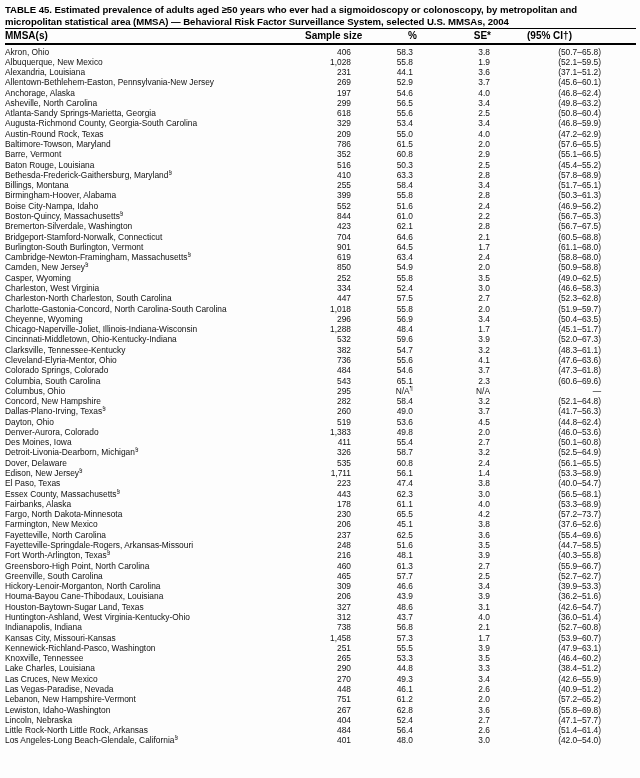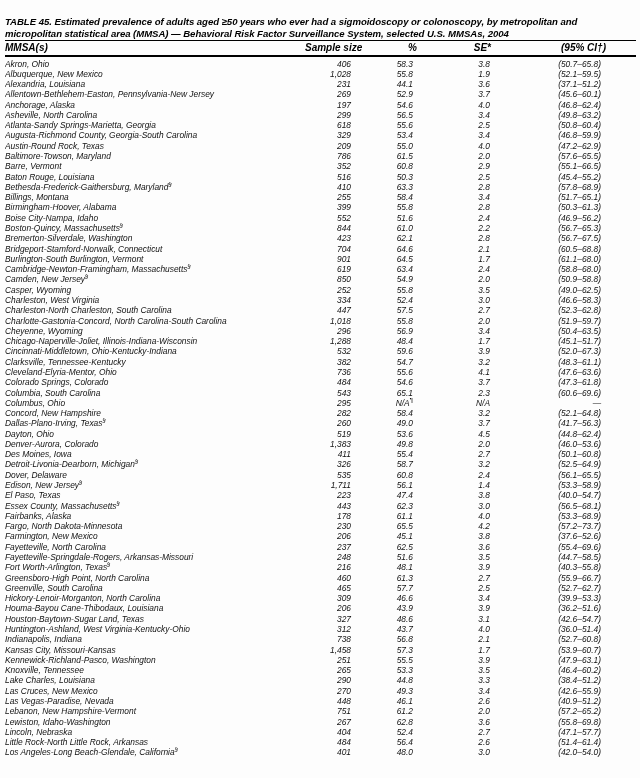--- a/index.html
+++ b/index.html
@@ -3,21 +3,21 @@
 <meta charset="utf-8">
 <style>
   * { box-sizing: border-box; margin: 0; padding: 0; }
   html, body {
     width: 640px; height: 778px;
     background: #fdfdfd;
     font-family: "Liberation Sans", sans-serif;
     color: #111;
     overflow: hidden;
   }
-  .page { padding: 16px 4px 0 5px; font-style: italic; }
+  .page { padding: 4px 4px 0 5px; }
   .title {
     font-weight: 700;
     font-size: 9.6px;
     line-height: 11.5px;
     color: #000;
     letter-spacing: -0.05px;
     margin-bottom: 1px;
   }
   table.data {
     width: 631px;
@@ -36,21 +36,21 @@
     height: 15px;
     vertical-align: middle;
     border-bottom: 2px solid #000;
     white-space: nowrap;
     color: #000;
   }
   th.h-name { text-align: left; }
   th.h-n    { text-align: right; padding-right: 8px; }
   th.h-pct  { text-align: right; padding-right: 12px; }
   th.h-se   { text-align: right; padding-right: 2px; }
-  th.h-ci   { text-align: right; padding-right: 30px; }
+  th.h-ci   { text-align: center; padding-right: 30px; }
   td {
     font-size: 8.4px;
     height: 10.28px;
     line-height: 10.28px;
     white-space: nowrap;
     overflow: hidden;
     color: #111;
   }
   tbody tr:first-child td { padding-top: 2px; }
   td.c-name { text-align: left; }

